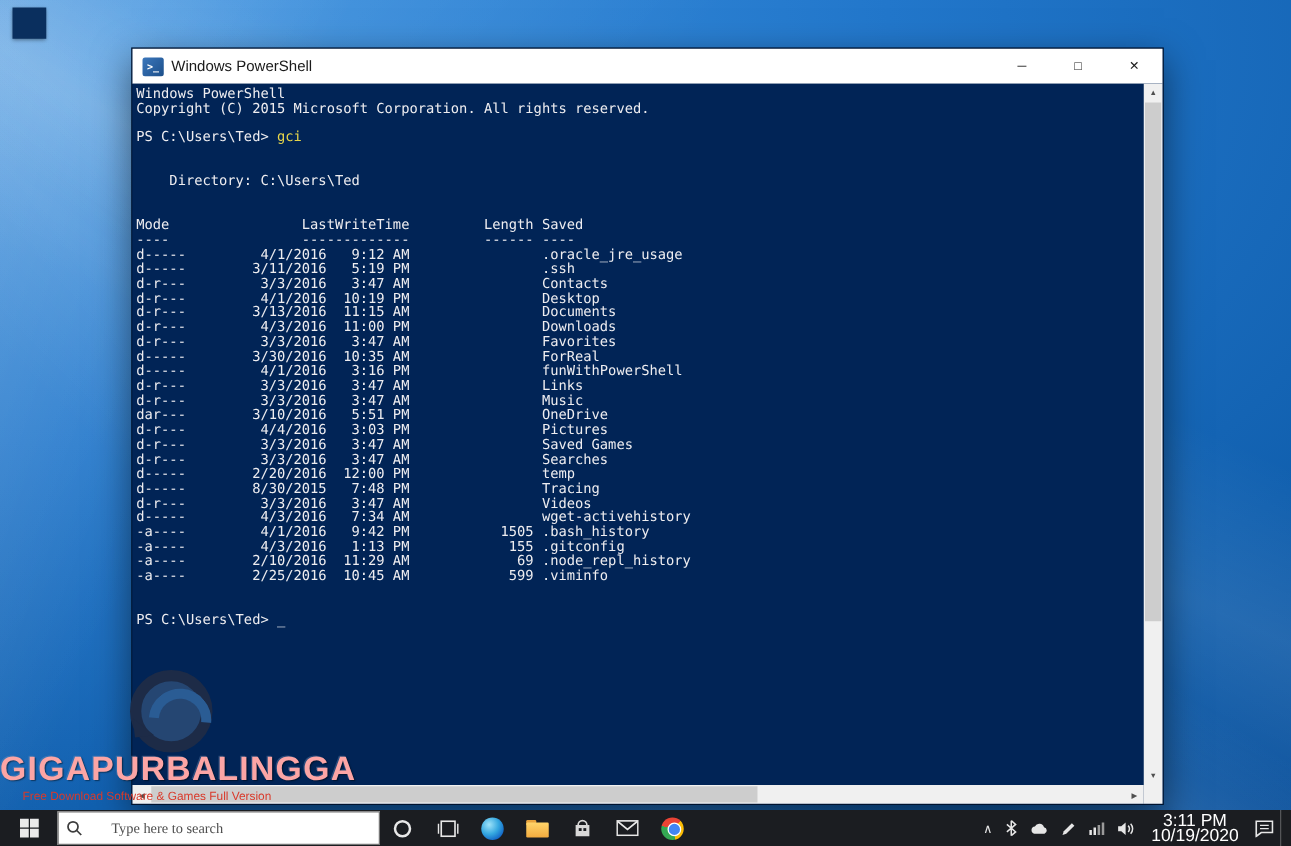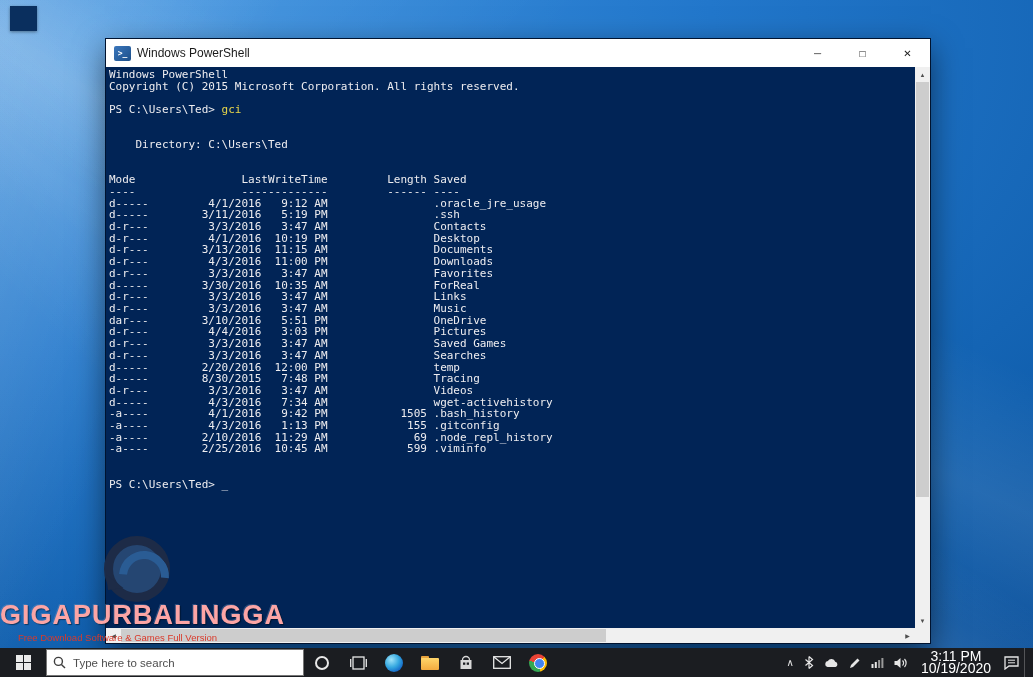--- a/index.html
+++ b/index.html
@@ -67,21 +67,21 @@
   
   .taskbar { position:absolute; left:0; right:0; bottom:0; height:29px; background:#1b1d21;
     display:flex; align-items:center; z-index:10; }
   .start-btn { width:46px; height:100%; display:flex; align-items:center; justify-content:center; }
   .win-logo { display:grid; grid-template-columns:7px 7px; grid-template-rows:7px 7px; gap:1px; }
   .win-logo span { background:#eaeaea; }
   .search-box { width:258px; height:27px; margin:1px 0; background:#ffffff; border:1px solid #767676;
     display:flex; align-items:center; padding:0 6px; }
   .search-box svg { flex:0 0 auto; margin-right:7px; }
   .search-box input { border:none; outline:none; background:transparent; font-size:11.5px; color:#333; width:200px;
-    font-family:Liberation Sans, sans-serif; }
+    font-family:Liberation Serif, serif;margin-left:16px; }
   .search-box input::placeholder { color:#4e4e4e; opacity:1; }
   .tb-btn { width:36px; height:100%; display:flex; align-items:center; justify-content:center; }
   .cortana-ring { width:14px; height:14px; border:2px solid #e8e8e8; border-radius:50%; }
   .edge-ball { width:18px; height:18px; border-radius:50%;
     background:radial-gradient(circle at 35% 32%, #9fe3f9 0%, #35a8e0 45%, #0b57c2 85%); }
   .folder { position:relative; width:18px; height:14px; }
   .folder .tab { position:absolute; left:0; top:0; width:8px; height:4px; background:#e8a33d; border-radius:1px 1px 0 0; }
   .folder .body { position:absolute; left:0; top:2px; width:18px; height:12px; border-radius:1px;
     background:linear-gradient(180deg,#ffd56a,#f3ab3f); }
   .chrome-ball { position:relative; width:18px; height:18px; border-radius:50%;
@@ -134,20 +134,21 @@
             <div class="line">Mode                LastWriteTime         Length Saved</div>
             <div class="line">----                -------------         ------ ----</div>
             <div class="line">d-----         4/1/2016   9:12 AM                .oracle_jre_usage</div>
             <div class="line">d-----        3/11/2016   5:19 PM                .ssh</div>
             <div class="line">d-r---         3/3/2016   3:47 AM                Contacts</div>
             <div class="line">d-r---         4/1/2016  10:19 PM                Desktop</div>
             <div class="line">d-r---        3/13/2016  11:15 AM                Documents</div>
             <div class="line">d-r---         4/3/2016  11:00 PM                Downloads</div>
             <div class="line">d-r---         3/3/2016   3:47 AM                Favorites</div>
             <div class="line">d-----        3/30/2016  10:35 AM                ForReal</div>
+            <div class="line">d-----         4/1/2016   3:16 PM                funWithPowerShell</div>
             <div class="line">d-r---         3/3/2016   3:47 AM                Links</div>
             <div class="line">d-r---         3/3/2016   3:47 AM                Music</div>
             <div class="line">dar---        3/10/2016   5:51 PM                OneDrive</div>
             <div class="line">d-r---         4/4/2016   3:03 PM                Pictures</div>
             <div class="line">d-r---         3/3/2016   3:47 AM                Saved Games</div>
             <div class="line">d-r---         3/3/2016   3:47 AM                Searches</div>
             <div class="line">d-----        2/20/2016  12:00 PM                temp</div>
             <div class="line">d-----        8/30/2015   7:48 PM                Tracing</div>
             <div class="line">d-r---         3/3/2016   3:47 AM                Videos</div>
             <div class="line">d-----         4/3/2016   7:34 AM                wget-activehistory</div>

